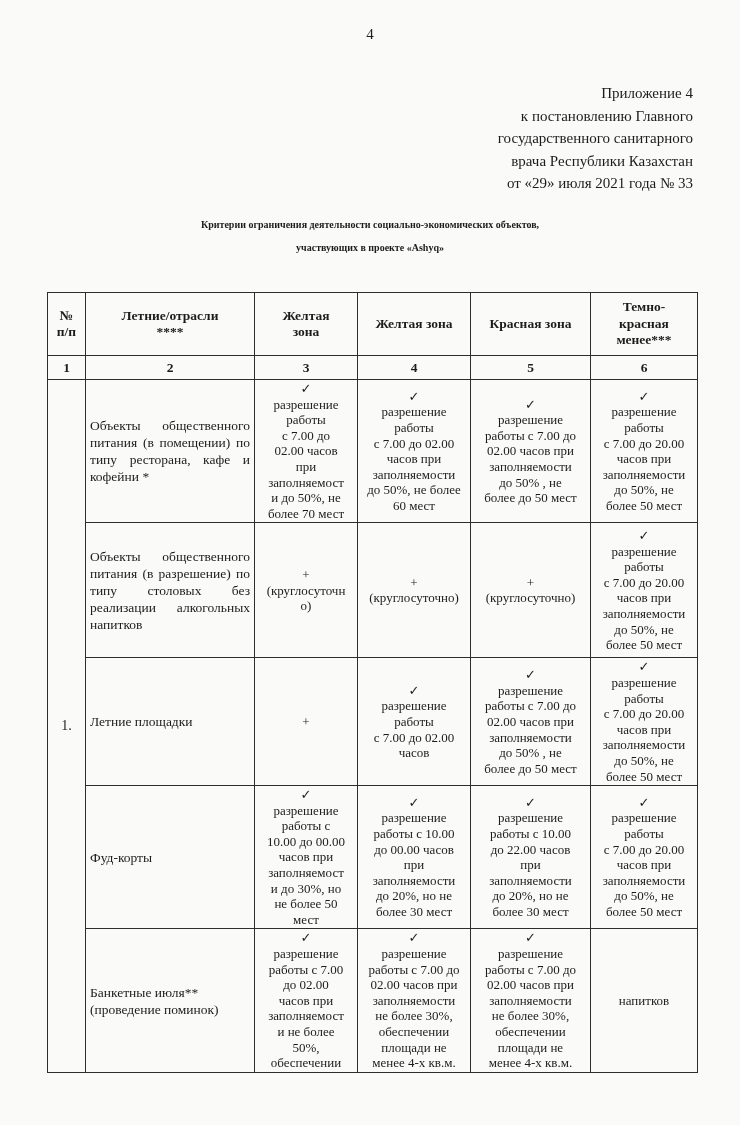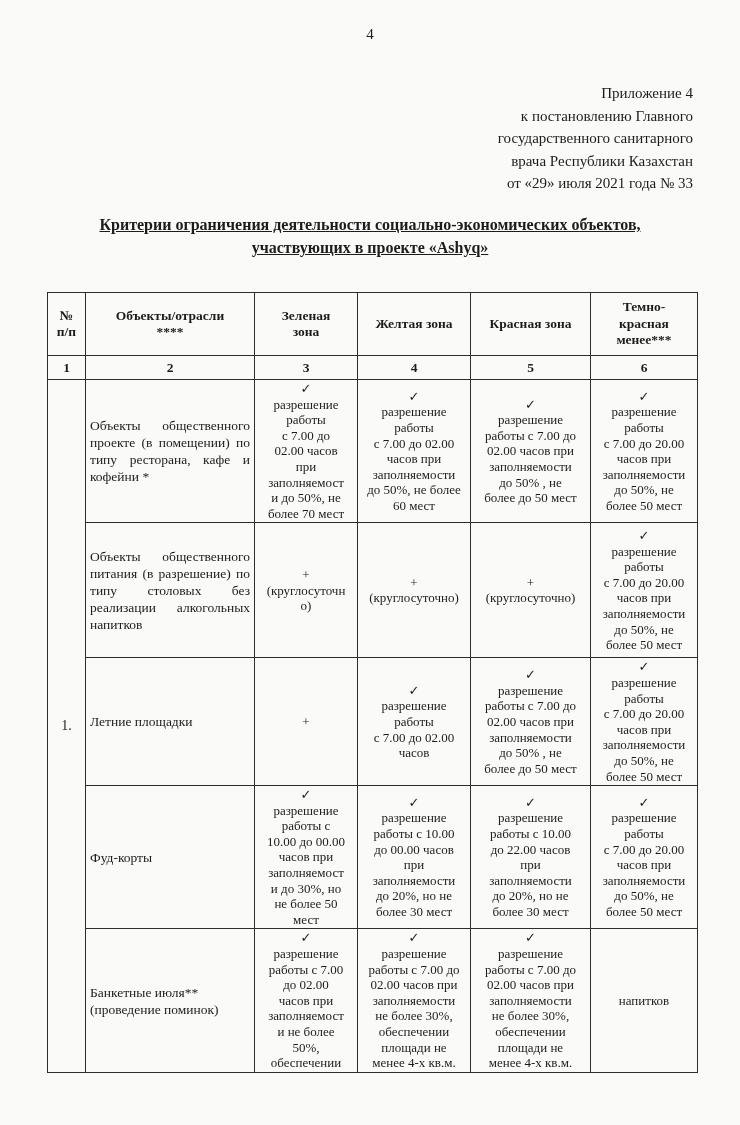--- a/index.html
+++ b/index.html
@@ -35,24 +35,23 @@
     white-space: pre-line;
     margin-left: 28px;
   }
   .doc-title {
     position: absolute;
     top: 213px;
     left: 0;
     width: 100%;
     text-align: center;
     font-weight: bold;
-    font-size: 16px;
+    font-size: 10px;
     line-height: 23px;
     white-space: pre-line;
-    text-decoration: underline;
   }
   table.criteria-table {
     position: absolute;
     left: 47px;
     top: 292px;
     width: 650px;
     border-collapse: collapse;
     table-layout: fixed;
   }
   table.criteria-table td, table.criteria-table th {
@@ -124,43 +123,43 @@
       <col style="width:103px">
       <col style="width:113px">
       <col style="width:120px">
       <col style="width:107px">
     </colgroup>
 
     <tbody>
         <tr class="head-row">
       <th>№
 п/п</th>
-      <th>Объекты/отрасли
+      <th>Летние/отрасли
 ****</th>
-      <th>Зеленая
+      <th>Желтая
 зона</th>
       <th>Желтая зона</th>
       <th>Красная зона</th>
       <th>Темно-
 красная
 менее***</th>
     </tr>
 
     <tr class="num-row">
       <td>1</td>
       <td>2</td>
       <td>3</td>
       <td>4</td>
       <td>5</td>
       <td>6</td>
     </tr>
 
     <tr class="r1">
       <td class="group-num" rowspan="5">1.</td>
-      <td class="name-cell">Объекты общественного проекте (в помещении) по типу ресторана, кафе и кофейни *</td>
+      <td class="name-cell">Объекты общественного питания (в помещении) по типу ресторана, кафе и кофейни *</td>
       <td class="zone-cell">✓
 разрешение
 работы
 с 7.00 до
 02.00 часов
 при
 заполняемост
 и до 50%, не
 более 70 мест</td>
       <td class="zone-cell">✓

